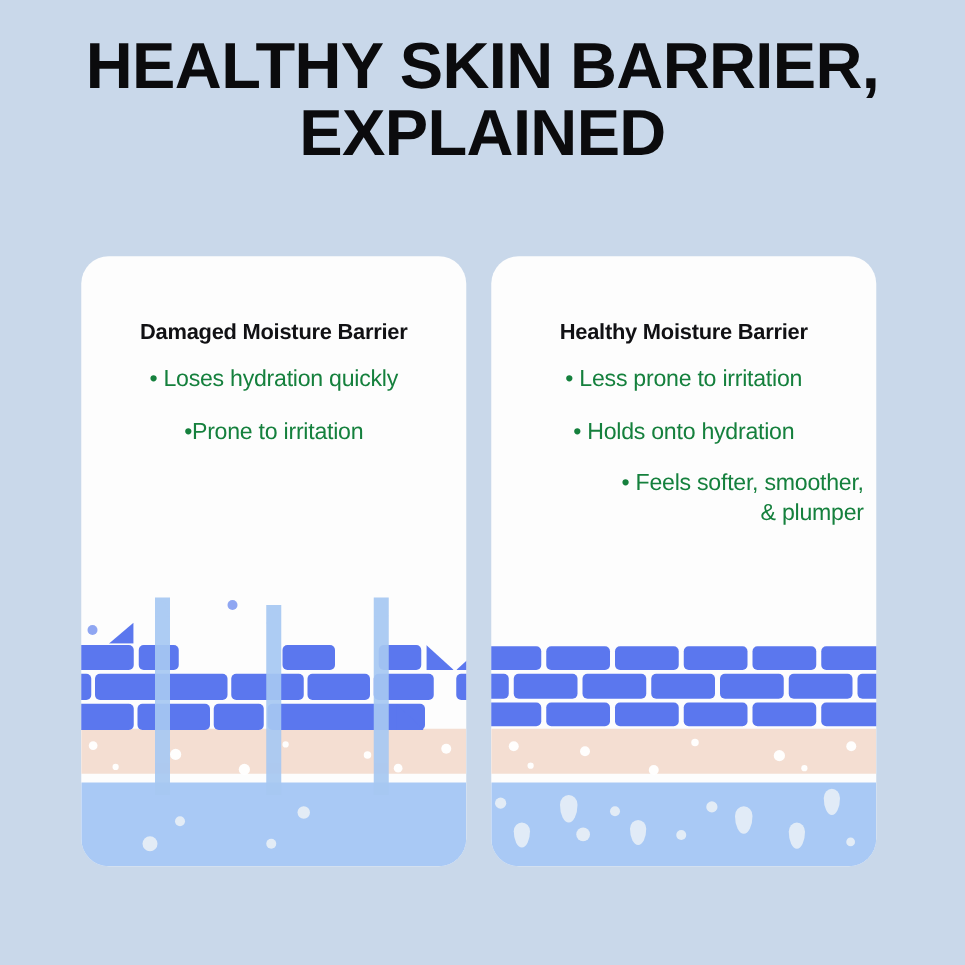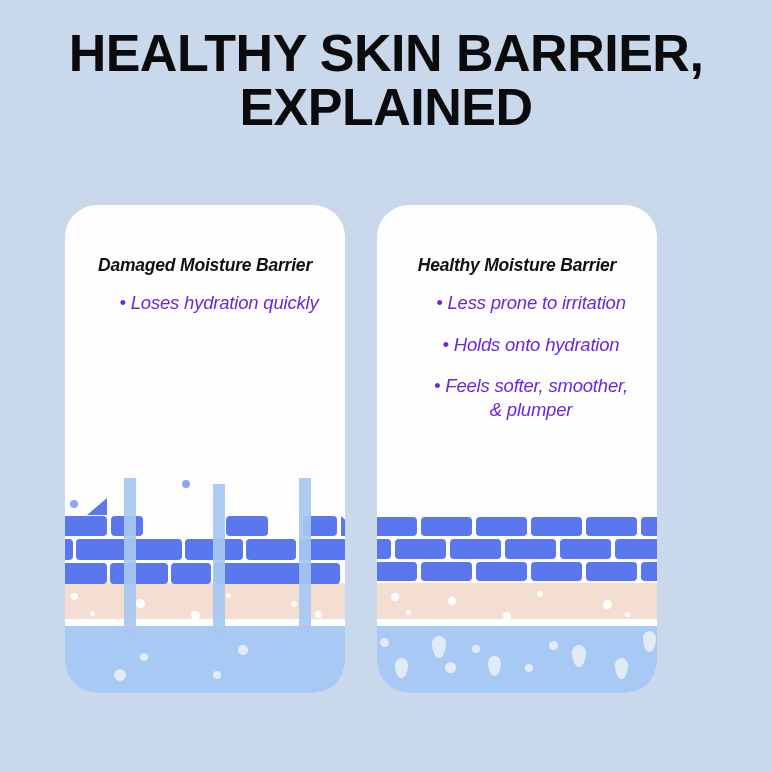--- a/index.html
+++ b/index.html
@@ -29,29 +29,28 @@
     font-size: 52px;
     line-height: 1.04;
     letter-spacing: -0.5px;
     white-space: pre-line;
   }
 
   
   .card {
     position: absolute;
     top: 205px;
-    width: 280px;
+    width: 308px;
     height: 488px;
     background: #fdfdfd;
-    border-radius: 32px;
+    border-radius: 22px;
     overflow: hidden;
-    font-style: italic;
   }
   #card-damaged { left: 65px; }
-  #card-healthy { left: 377px; }
+  #card-healthy { left: 393px; }
 
   .card-title {
     position: absolute;
     left: 0;
     top: 50px;
     width: 100%;
     text-align: center;
     font-weight: 700;
     font-size: 17.5px;
     color: #111114;
@@ -61,21 +60,21 @@
   .bullets {
     position: absolute;
     left: 10px;
     top: 86px;
     width: 288px;
     list-style: none;
     text-align: center;
   }
   .bullets li {
     font-size: 18.5px;
-    color: #6d28d9;
+    color: #15803d;
     line-height: 1.28;
     margin-bottom: 18px;
     letter-spacing: -0.2px;
   }
   .bullets li:last-child { margin-bottom: 0; }
 
   
   .illus {
     position: absolute;
     left: 0;
@@ -165,20 +164,21 @@
 
 <div id="page-title">HEALTHY SKIN BARRIER,
 EXPLAINED</div>
 
 <div class="card" id="card-damaged">
 
   <div class="card-title">Damaged Moisture Barrier</div>
 
   <ul class="bullets">
     <li>•  Loses hydration quickly</li>
+    <li>•Prone to irritation</li>
   </ul>
 
   <div class="illus">
 
     <div class="layer-dermis"></div>
     <div class="layer-water"></div>
 
     <div class="brick" style="left:-6px;  top:43px; width:48px; height:20px;"></div>
     <div class="brick" style="left:46px;  top:43px; width:32px; height:20px;"></div>
     <div class="brick" style="left:161px; top:43px; width:42px; height:20px;"></div>
@@ -234,21 +234,21 @@
   </div>
 </div>
 
 <div class="card" id="card-healthy">
 
   <div class="card-title">Healthy Moisture Barrier</div>
 
   <ul class="bullets">
     <li>•  Less prone to irritation</li>
     <li>• Holds onto hydration</li>
-    <li style="white-space:pre-line;">•  Feels softer, smoother,
+    <li style="white-space:pre-line;text-align:right;">•  Feels softer, smoother,
 &amp; plumper</li>
   </ul>
 
   <div class="illus">
 
     <div class="layer-dermis"></div>
     <div class="layer-water"></div>
 
     <div class="brick" style="left:-6px;  top:44px; width:46px; height:19px;"></div>
     <div class="brick" style="left:44px;  top:44px; width:51px; height:19px;"></div>

